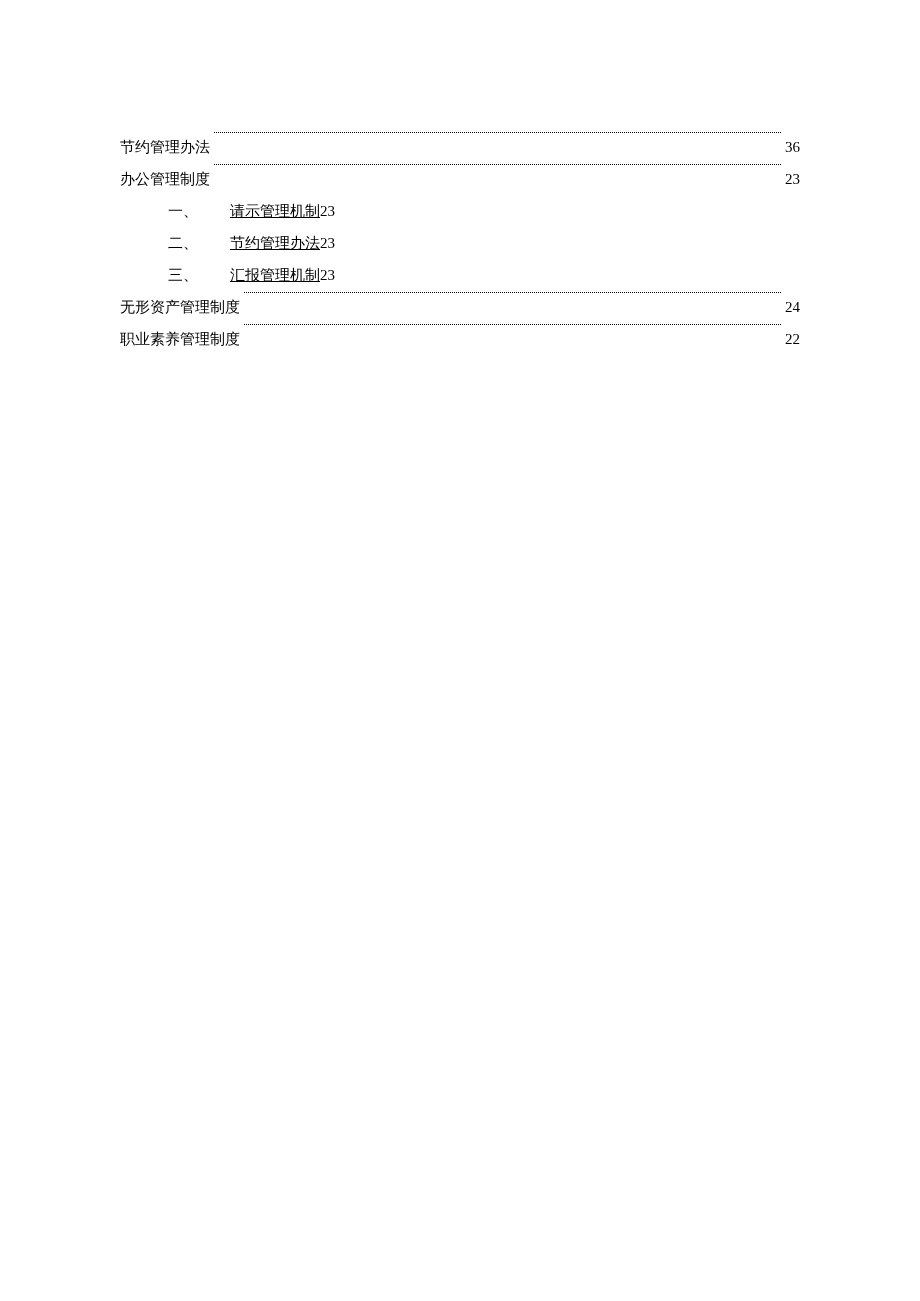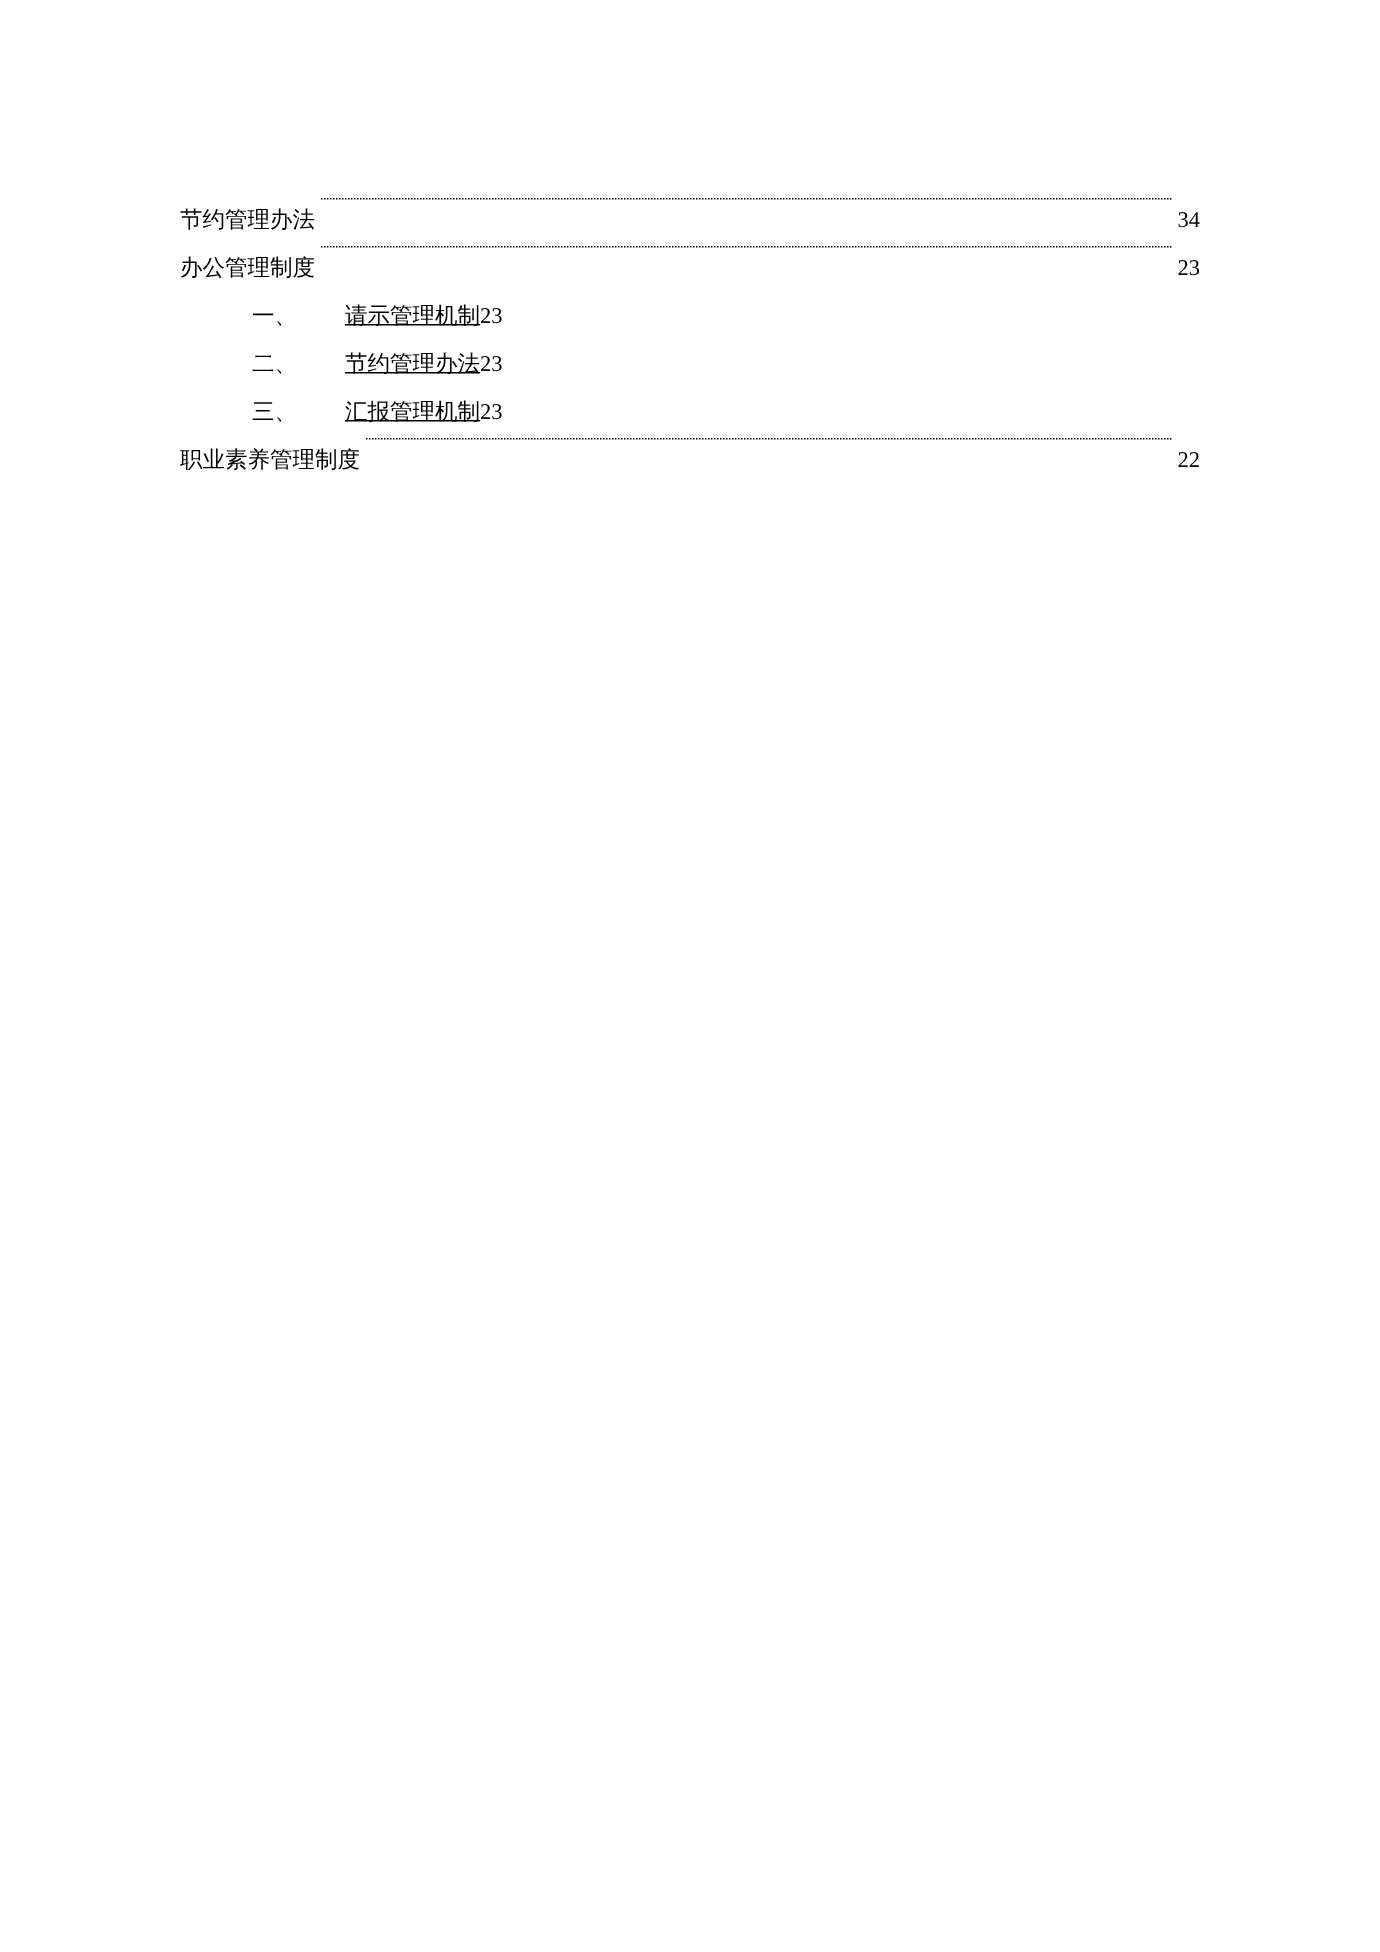--- a/index.html
+++ b/index.html
@@ -64,21 +64,21 @@
     }
   </style>
 </head>
 <body>
 
 <div class="toc-container">
 
   <div class="toc-entry">
     <span class="toc-title">节约管理办法</span>
     <span class="toc-dots"></span>
-    <span class="toc-page">34</span>
+    <span class="toc-page">36</span>
   </div>
 
   <div class="toc-entry">
     <span class="toc-title">办公管理制度</span>
     <span class="toc-dots"></span>
     <span class="toc-page">23</span>
   </div>
 
   <div class="toc-sub-entry">
     <span class="toc-sub-number">一、</span>
@@ -91,20 +91,25 @@
     <span class="toc-sub-title">节约管理办法</span>
       <span class="toc-sub-page">23</span>
   </div>
 
   <div class="toc-sub-entry">
     <span class="toc-sub-number">三、</span>
     <span class="toc-sub-title">汇报管理机制</span>
       <span class="toc-sub-page">23</span>
   </div>
 
+  <div class="toc-entry">
+    <span class="toc-title">无形资产管理制度</span>
+    <span class="toc-dots"></span>
+    <span class="toc-page">24</span>
+  </div>
 
   <div class="toc-entry">
     <span class="toc-title">职业素养管理制度</span>
     <span class="toc-dots"></span>
     <span class="toc-page">22</span>
   </div>
 
 </div>
 
 </body></html>

